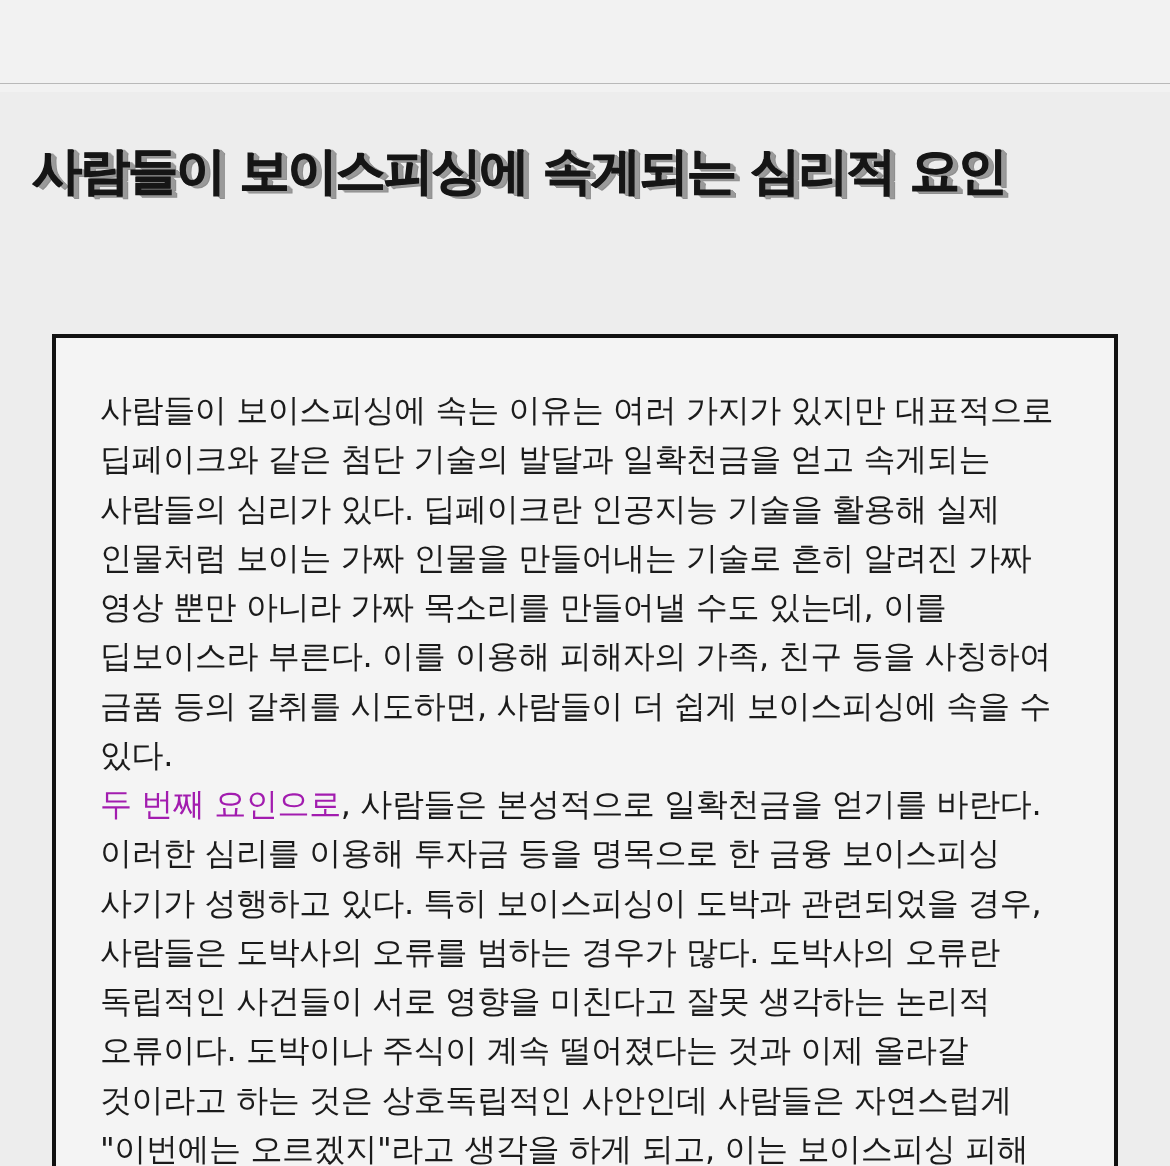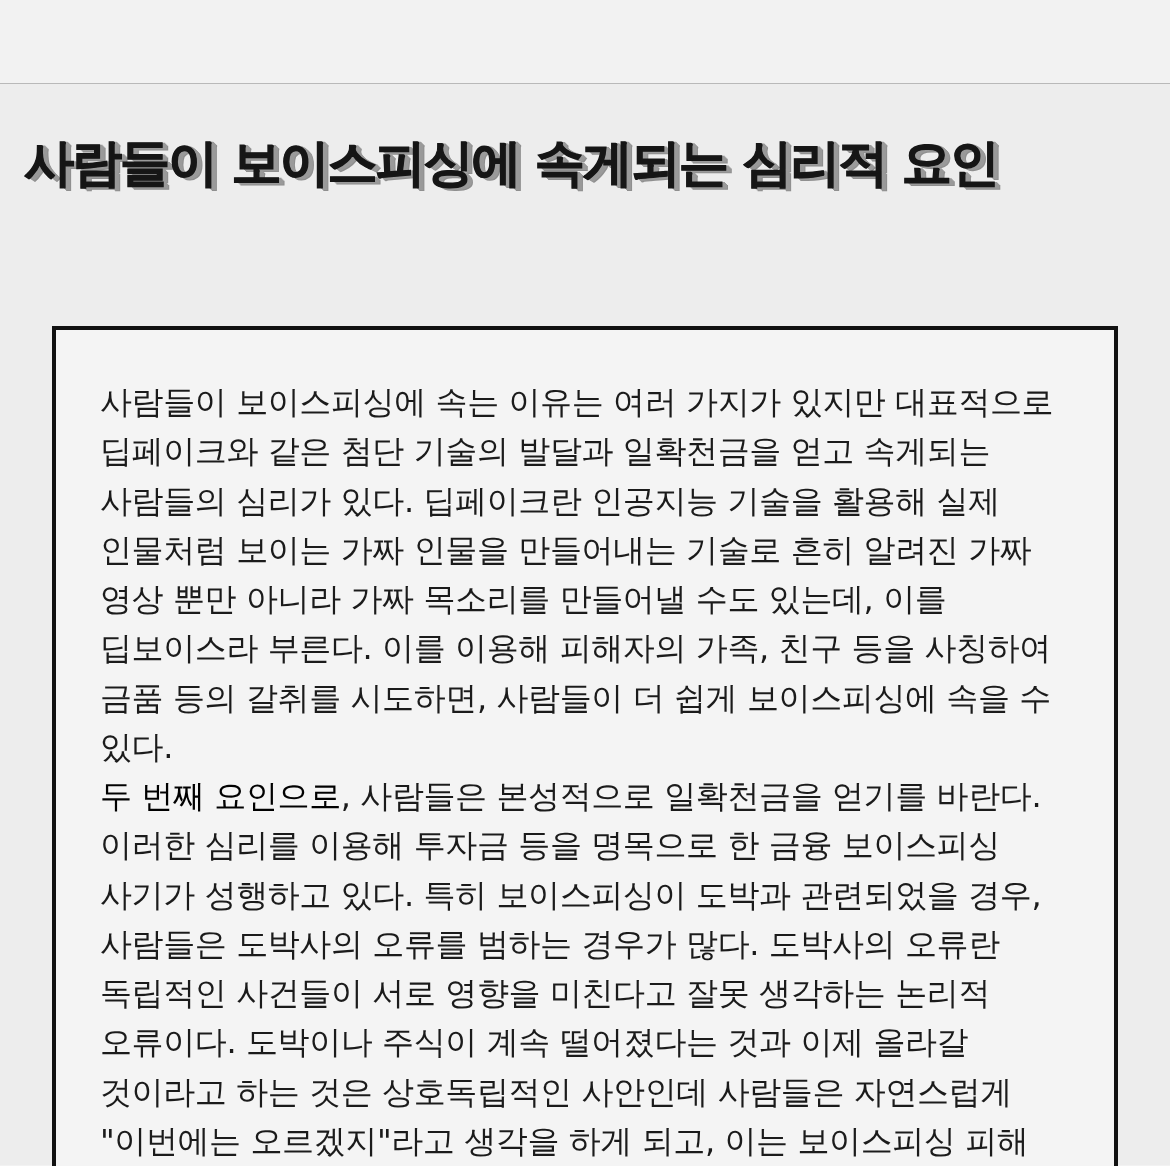--- a/index.html
+++ b/index.html
@@ -24,21 +24,21 @@
 
   .page {
     position: relative;
     width: 100%;
     height: calc(1166px - 85px);
     background: #ededed;
     box-sizing: border-box;
   }
 
   .title {
-    margin: 0;
+    margin: 8px;
     padding: 46px 0 0 24px;
     font-family: "DejaVu Sans", sans-serif;
     font-size: 50px;
     font-weight: 700;
     letter-spacing: -2px;
     color: #161616;
     text-shadow:
        3px 0 0 #9a9a9a,
        4px 1px 0 #9a9a9a,
        5px 2px 0 #9a9a9a,
@@ -63,21 +63,21 @@
     padding: 48px 48px 0 44px;
     font-family: "DejaVu Sans", sans-serif;
     font-size: 32px;
     line-height: 1.54;
     color: #1b1b1b;
     letter-spacing: -0.4px;
     word-break: keep-all;
   }
 
   .highlight {
-    color: #000000;
+    color: #a21caf;
   }
 </style>
 </head>
 <body>
 
 <div class="top-bar"></div>
 
 <div class="page">
 
   <h1 class="title">사람들이 보이스피싱에 속게되는 심리적 요인</h1>

